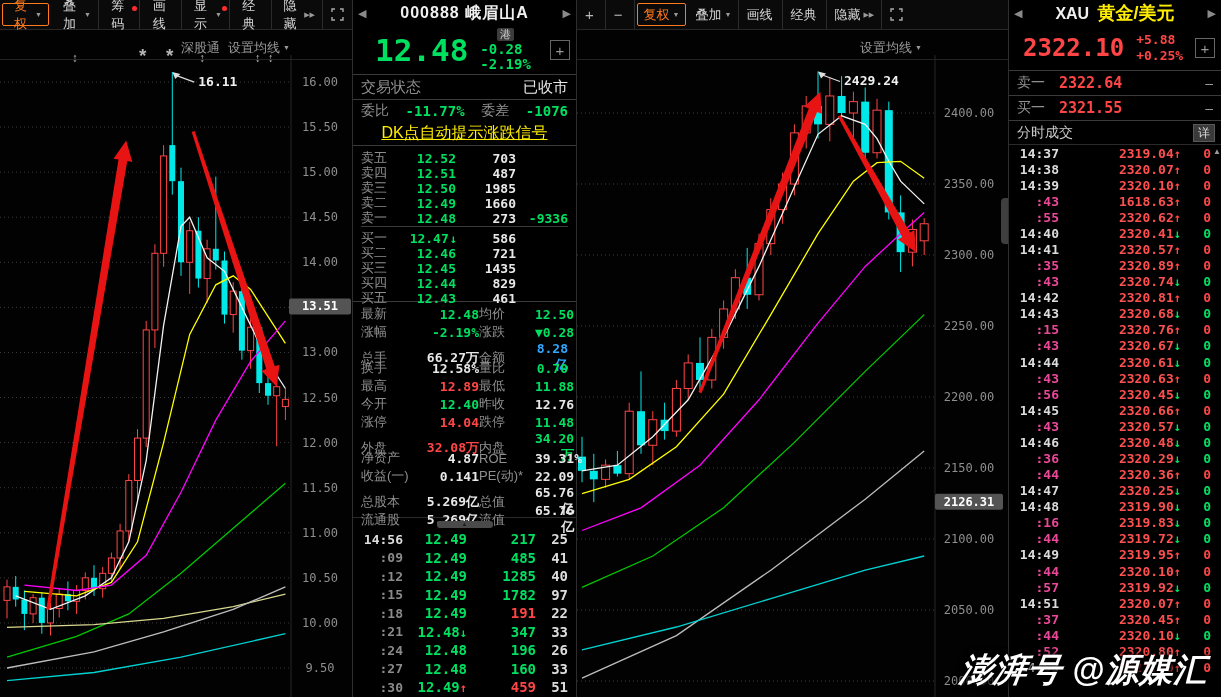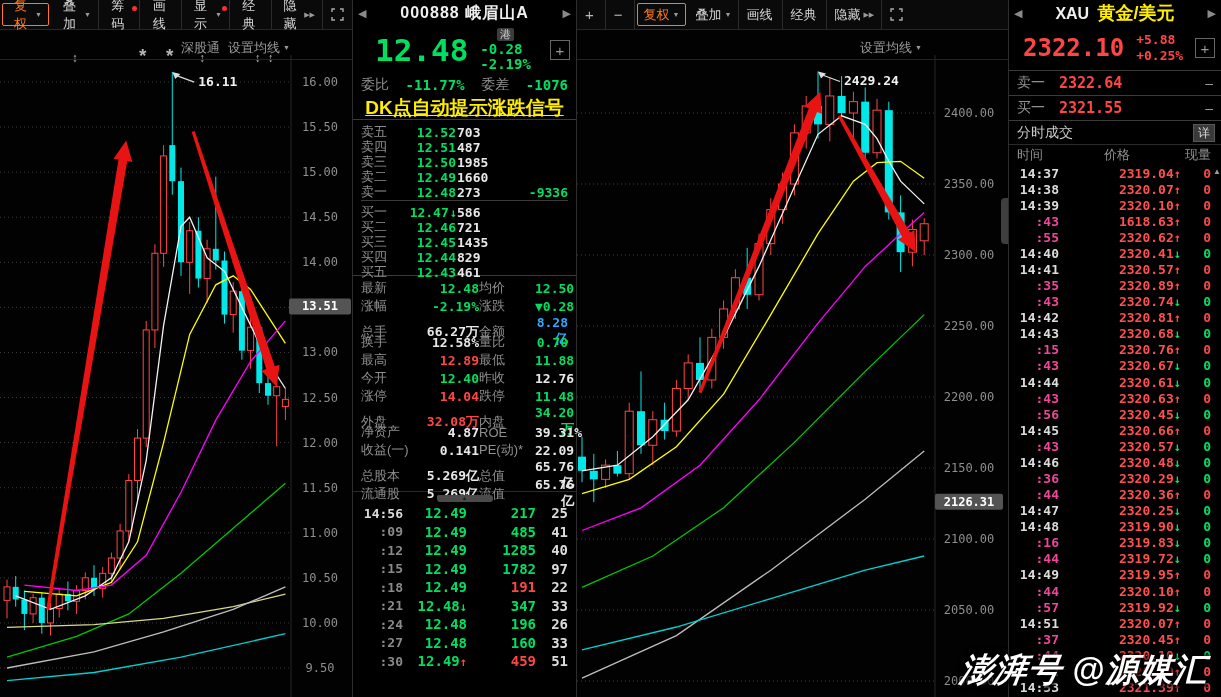--- a/index.html
+++ b/index.html
@@ -47,27 +47,27 @@
   .hk-badge{font-size:11px;background:#3c3c3c;color:#cfcfcf;padding:1px 3px;border-radius:2px;align-self:center;margin-bottom:1px}
   .chg-col .num{font-size:14px;line-height:15px}
   .plus-btn{width:20px;height:20px;border:1px solid #666;color:#999;background:none;font-size:15px;line-height:1;
        margin-left:auto;cursor:pointer;display:flex;align-items:center;justify-content:center}
   .status-row{height:26px;border-top:1px solid var(--border);border-bottom:1px solid var(--border);
        display:flex;align-items:center;justify-content:space-between;padding:0 8px;font-size:15px}
   .lbl{color:var(--label)}
   .wb-row{height:22px;display:flex;align-items:center;justify-content:space-between;padding:0 8px;font-size:14px}
   .wb-row .num{font-size:14px}
   .dk-row{height:24px;display:flex;align-items:center;justify-content:center;border-bottom:1px solid var(--border)}
-  .dk-link{color:var(--yellow);font-size:19px;font-weight:bold;text-decoration:underline;cursor:pointer;background:none;border:none}
+  .dk-link{color:var(--yellow);font-size:16px;font-weight:normal;text-decoration:underline;cursor:pointer;background:none;border:none}
   #order-book{padding:3px 8px 0 8px;height:156px;border-bottom:1px solid var(--border)}
   .ob-row{display:grid;grid-template-columns:34px 62px 1fr 52px;height:15px;align-items:center}
   .ob-side{font-size:13px;color:var(--label)}
   .ob-p{font-size:13px;text-align:right}
   .ob-a{font-size:12px;margin-left:1px}
-  .ob-v{font-size:13px;}
+  .ob-v{font-size:13px;text-align:right}
   .ob-x{font-size:13px;text-align:right}
   .ob-sep{border-top:1px solid var(--border);margin:2px 0}
   #stats{padding:3px 8px 0 8px;height:216px;border-bottom:1px solid #2a2a2a}
   .st-row{display:grid;grid-template-columns:58px 60px 56px 1fr;height:18px;align-items:center}
   .st-row .lbl{font-size:13px}
   .st-row .num{font-size:13px;text-align:right}
   #splitter{height:12px;display:flex;align-items:center;justify-content:center;cursor:pointer}
   .split-bar{width:56px;height:7px;background:#4a4a4a;border-radius:3px;display:flex;align-items:center;justify-content:center;
        color:#1d1d1d;font-size:6px;line-height:1}
   #mid-trades{padding:0 8px}
@@ -429,20 +429,24 @@
     </div>
     <div class="price-row">
       <span class="big-price num green">12.48</span>
       <span class="chg-col">
         <span class="hk-badge">港</span>
         <span class="num green">-0.28</span>
         <span class="num green">-2.19%</span>
       </span>
       <button class="plus-btn">+</button>
     </div>
+    <div class="status-row">
+      <span class="lbl">交易状态</span>
+      <span>已收市</span>
+    </div>
     <div class="wb-row">
       <span class="lbl">委比</span>
       <span class="num green">-11.77%</span>
       <span class="lbl">委差</span>
       <span class="num green">-1076</span>
     </div>
     <div class="dk-row">
       <button class="dk-link">DK点自动提示涨跌信号</button>
     </div>
     <div id="order-book">
@@ -650,25 +654,20 @@
     </div>
     <div class="quote-row">
       <span class="lbl">买一</span>
       <span class="q-p num red">2321.55</span>
       <span class="q-dash">–</span>
     </div>
     <div class="ticks-title">
       <span>分时成交</span>
       <button class="detail-btn">详</button>
     </div>
-    <div class="cols-row">
-      <span class="c1">时间</span>
-      <span class="c2">价格</span>
-      <span class="c3">现量</span>
-    </div>
     <div id="tick-list">
       <span id="scroll-up">▲</span>
       <div data-repeat="right_panel.ticks">
         
       <div class="tk-row">
             <span class="tk-t num">14:37</span>
             <span class="tk-p num"><span class="tk-pv">2319.04</span><span class="tk-a num red">↑</span></span>
             <span class="tk-q num red">0</span>
           </div><div class="tk-row">
             <span class="tk-t num">14:38</span>

